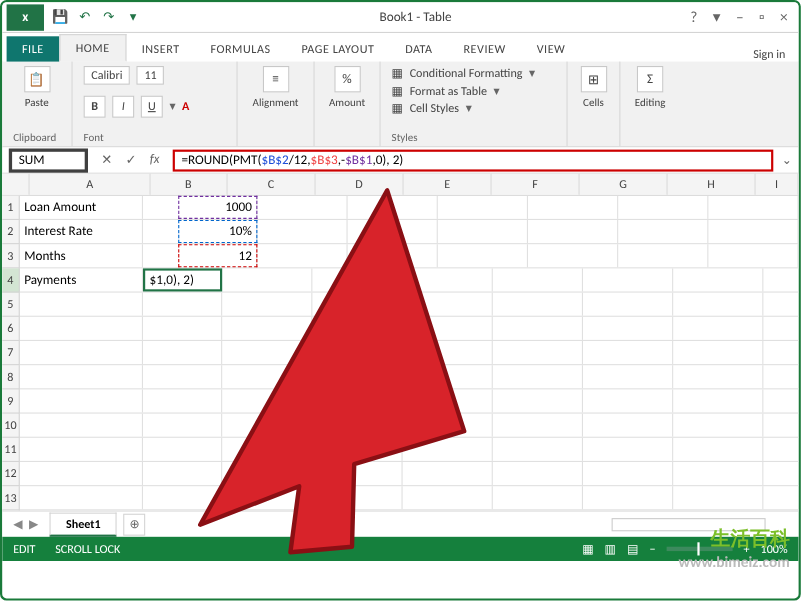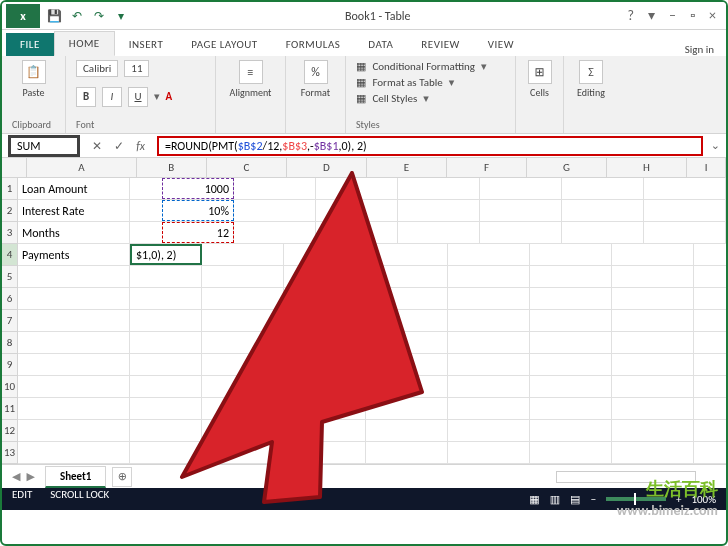--- a/index.html
+++ b/index.html
@@ -49,21 +49,21 @@
   .cell.A { width:112px; }
   .cell.B { width:72px; justify-content:flex-end; }
   .cell.Bactive { border:2px solid #217346; background:#fff; }
   .cell.dashed { outline: 1px dashed #0066cc; outline-offset:-1px;margin-left:32px; }
   .cell.d-red { outline-color:#cc0000; }
   .cell.d-purple { outline-color:#7030a0; }
   .tabsbar { height:24px; background:#fff; border-top:1px solid #d4d4d4; display:flex; align-items:center; font-size:11px; }
   .tabsbar .navset { display:flex; gap:6px; margin:0 10px; color:#888; }
   .sheettab { padding:3px 14px; border:1px solid #d4d4d4; border-bottom:2px solid #217346; font-weight:bold; font-size:11px;}
   .tabsbar .plus { width:20px; height:20px; border:1px solid #d4d4d4; display:flex; align-items:center; justify-content:center; margin-left:6px; color:#666;}
-  .statusbar { height:22px; background:#0f172a; color:#fff; font-size:11px; display:flex; padding:0 10px; gap:18px; }
+  .statusbar { height:22px; background:#15803d; color:#fff; font-size:11px; display:flex; align-items:center; padding:0 10px; gap:18px; }
   .statusbar .right { margin-left:auto; display:flex; gap:10px; align-items:center;}
   .zoomtrack { width:60px; height:4px; background:#3d8a5d; position:relative; }
   .zoomtrack::after{content:"";position:absolute;left:28px;top:-4px;width:2px;height:12px;background:#fff;}
   .giant-cursor { position:absolute; left:150px; top:165px; width:320px; height:340px; pointer-events:none; }
   .wm { position:absolute; right:8px; bottom:22px; font-size:18px; font-weight:bold; text-align:right; line-height:22px; }
   .wm .zh { color:#7cbf2a; font-family: sans-serif; }
   .wm .url { color:#bbb; font-size:14px; }
   svg { display:block; }
 </style>
 </head>
@@ -84,22 +84,22 @@
     <span>–</span>
     <span>▫</span>
     <span>×</span>
   </div>
 </div>
 
 <div class="ribbon-tabs">
   <div class="tab file">FILE</div>
   <div class="tab active">HOME</div>
   <div class="tab">INSERT</div>
+  <div class="tab">FORMULAS</div>
   <div class="tab">PAGE LAYOUT</div>
-  <div class="tab">FORMULAS</div>
   <div class="tab">DATA</div>
   <div class="tab">REVIEW</div>
   <div class="tab">VIEW</div>
   <div class="right">
     <span>Sign in</span>
   </div>
 </div>
 
 <div class="ribbon">
   <div class="group" style="width:64px;">
@@ -126,21 +126,21 @@
   <div class="group" style="width:70px;">
     <div class="vcell">
       <div class="ic">≡</div>
       <span>Alignment</span>
     </div>
     <div class="label">&nbsp;</div>
   </div>
   <div class="group" style="width:60px;">
     <div class="vcell">
       <div class="ic">%</div>
-      <span>Format</span>
+      <span>Amount</span>
     </div>
     <div class="label">&nbsp;</div>
   </div>
   <div class="group" style="width:170px;">
     <div class="stack">
       <div class="row">
           <span>▦</span>
           <span>Conditional Formatting</span>
           <span class="mini">▾</span>
         </div>

